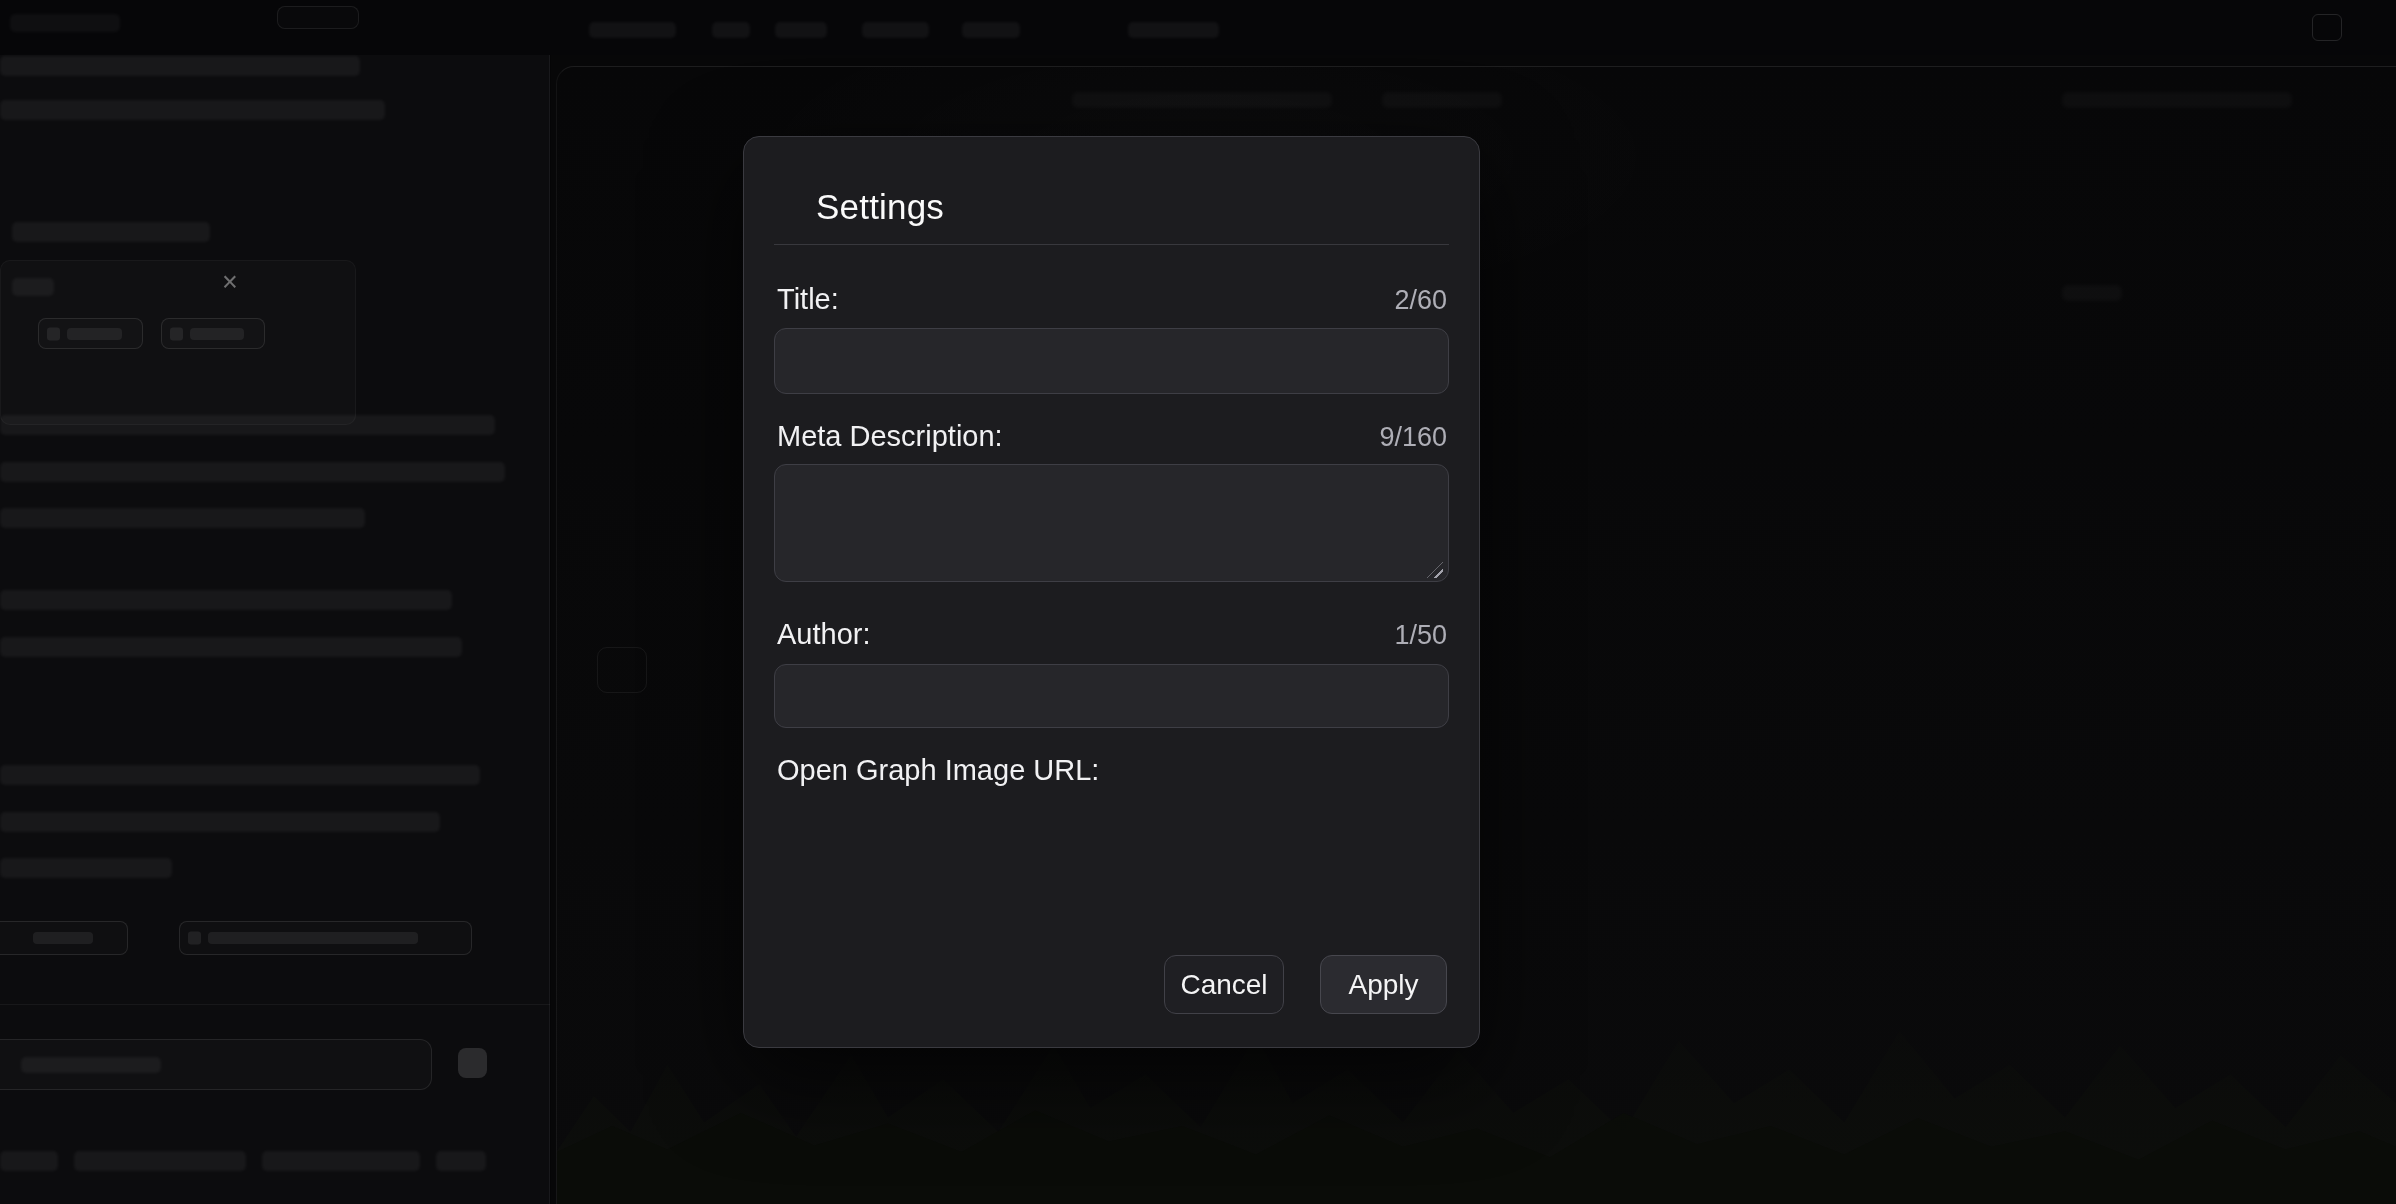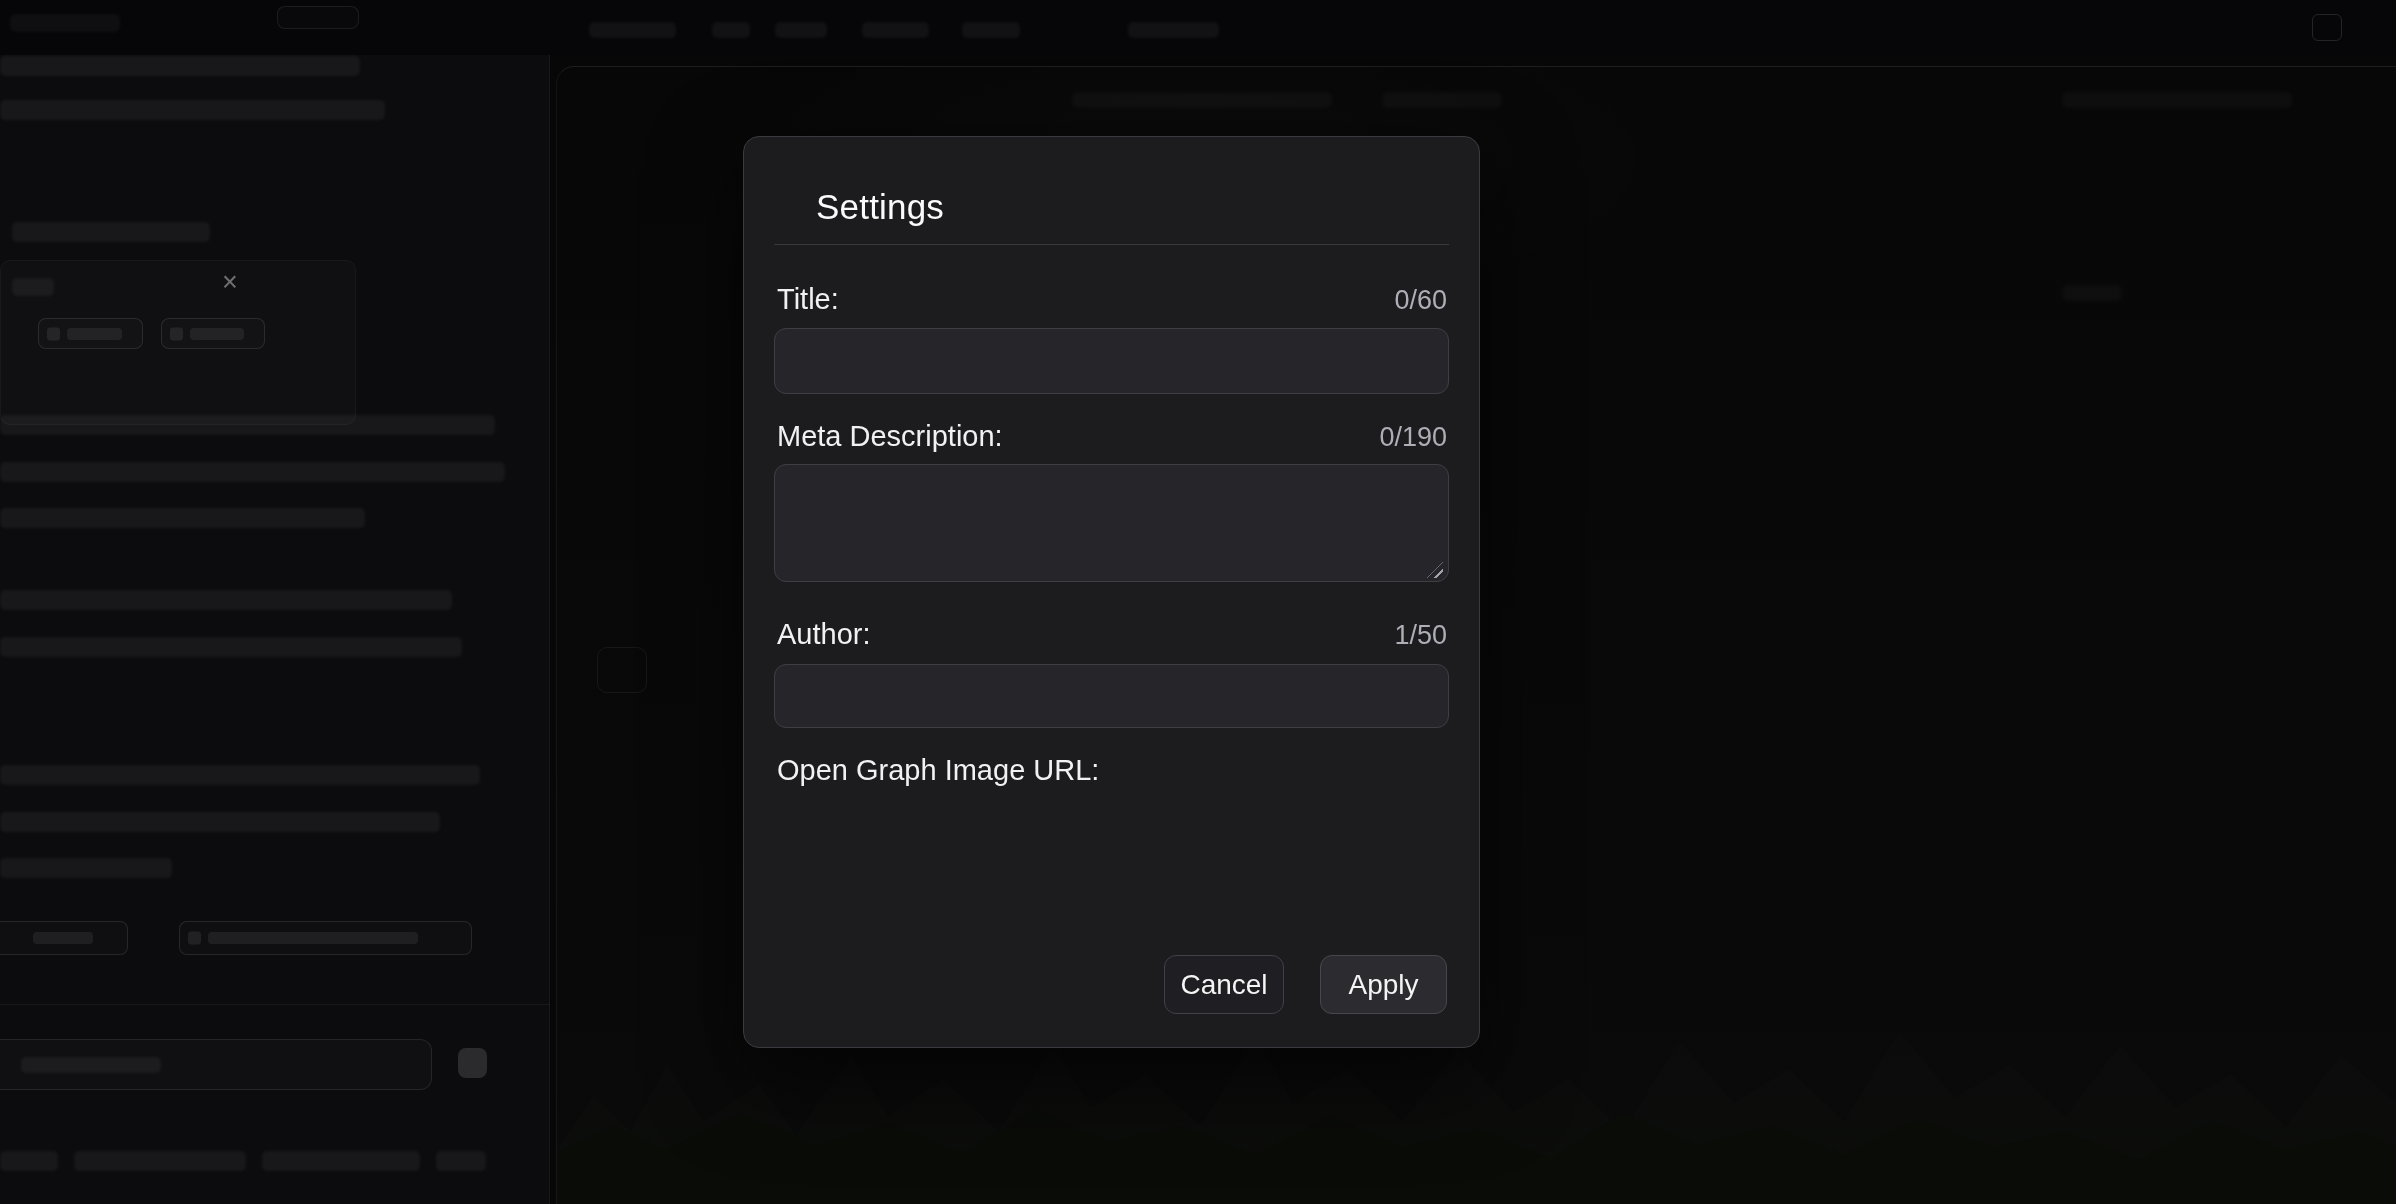--- a/index.html
+++ b/index.html
@@ -248,25 +248,25 @@
     <div class="treeline"></div>
     <div class="treeline2"></div>
   </div>
 </div>
 
 <div class="modal">
   <h2 class="modal-title">Settings</h2>
   <div class="modal-divider"></div>
 
   <label class="f-label" style="top:146px;text-align:center;">Title:</label>
-  <span class="f-counter" style="top:148px;">0/60</span>
+  <span class="f-counter" style="top:148px;">2/60</span>
   <input class="f-input" style="top: 191px; height: 66px;" type="text" value="">
 
   <label class="f-label" style="top:283px;">Meta Description:</label>
-  <span class="f-counter" style="top:285px;">0/190</span>
+  <span class="f-counter" style="top:285px;">9/160</span>
   <textarea class="f-textarea" style="top: 327px; height: 118px;"></textarea>
   <div class="resize-handle"></div>
 
   <label class="f-label" style="top:481px;">Author:</label>
   <span class="f-counter" style="top:483px;">1/50</span>
   <input class="f-input" style="top: 527px; height: 64px;" type="text" value="">
 
   <label class="f-label" style="top:617px;">Open Graph Image URL:</label>
 
   <button class="btn btn-cancel">Cancel</button>

